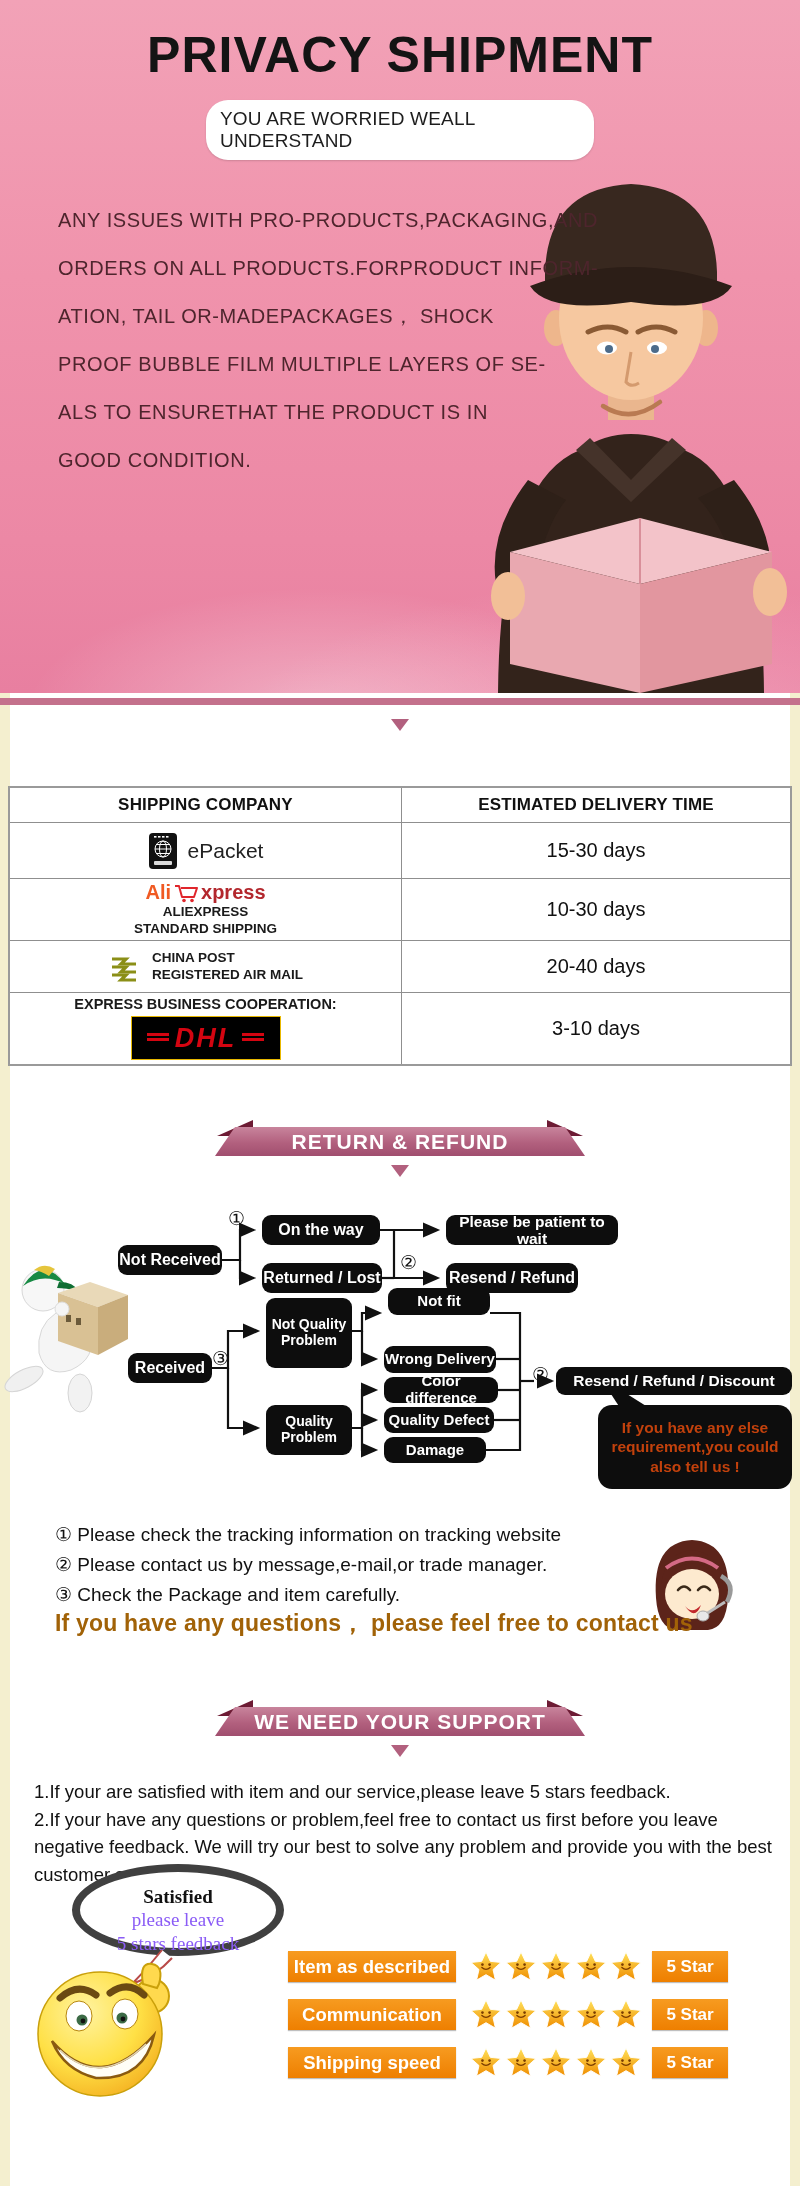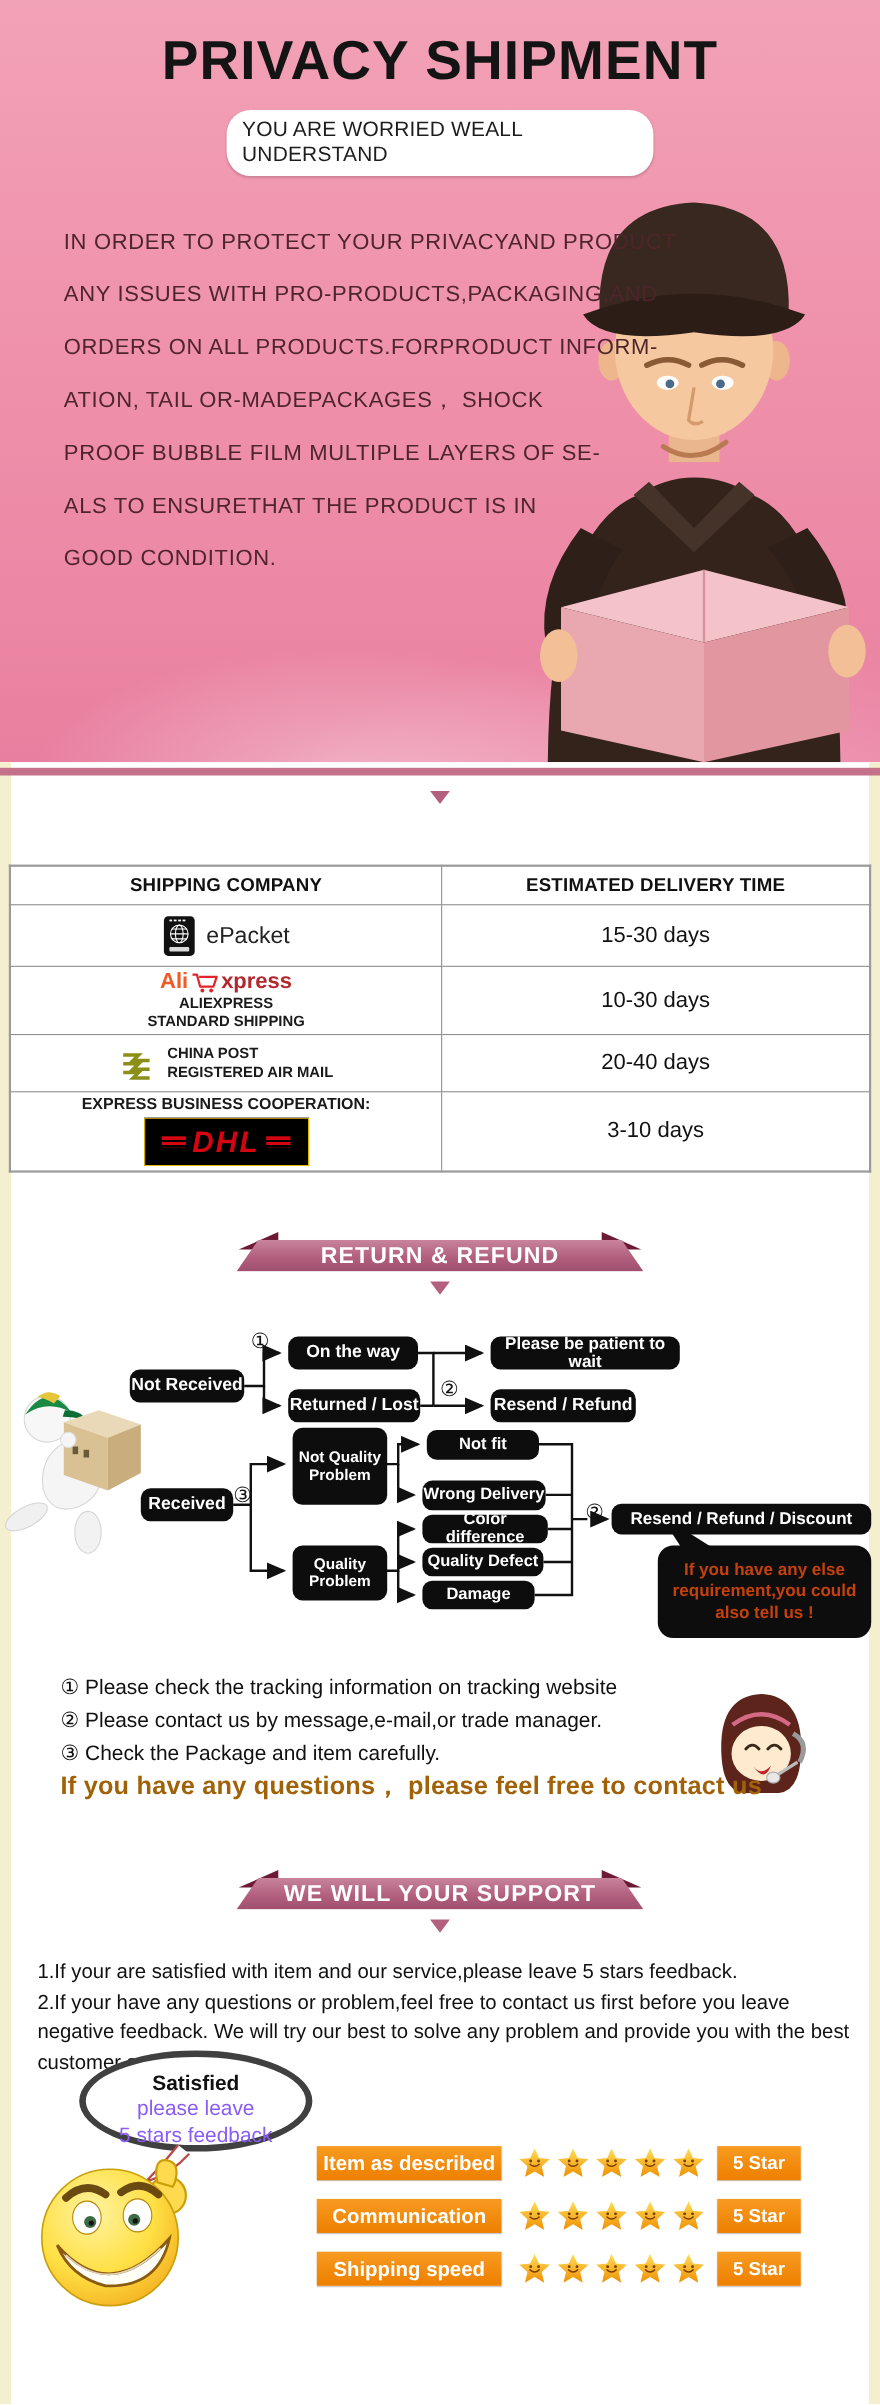--- a/index.html
+++ b/index.html
@@ -81,21 +81,21 @@
   .notes{position:absolute;top:1520px;left:55px;}
   .notes p{margin:0;height:30px;line-height:30px;font-size:19px;color:#111;}
   .service-girl{position:absolute;top:1528px;left:642px;}
   .contact-line{position:absolute;top:1608px;left:55px;font-size:23px;font-weight:bold;color:#a16207;
     letter-spacing:.2px;}
 
   
   .support-text{position:absolute;top:1778px;left:22px;width:765px;}
   .support-text p{margin:0 0 0 12px;font-size:18.5px;line-height:27.5px;color:#111;}
   .satisfied-bubble{position:absolute;top:1864px;left:72px;width:212px;height:92px;background:#fff;
-    border:6px solid #404040;border-radius:50%;text-align:center;box-sizing:border-box;padding-top:14px;}
+    border:8px solid #404040;border-radius:50%;text-align:center;box-sizing:border-box;padding-top:14px;font-family:Liberation Serif, serif;}
   .sb-l1{font-size:19px;font-weight:bold;color:#111;}
   .sb-l2,.sb-l3{font-size:19px;color:#8b5cf6;line-height:1.25;}
   .bubble-tail{position:absolute;top:1948px;left:128px;}
   .smiley{position:absolute;top:1944px;left:30px;}
 
   .ratings{position:absolute;top:1950px;left:288px;width:440px;}
   .rating-row{position:absolute;left:0;height:32px;display:flex;align-items:center;}
   .rating-label{width:168px;height:31px;line-height:31px;text-align:center;color:#fff;
     font-weight:bold;font-size:18.5px;background:linear-gradient(180deg,#f79b20,#ee7f00);
     box-shadow:0 1px 1px rgba(0,0,0,.25);}
@@ -134,21 +134,20 @@
       <path d="M58 330 Q18 382 26 434 L62 452 Q70 382 96 350 Z" fill="#2e2018"></path>
       <path d="M264 330 Q306 382 300 432 L272 450 Q260 382 228 348 Z" fill="#2e2018"></path>
       <polygon points="40,402 170,368 302,402 170,434" fill="#f3c3c9"></polygon>
       <polygon points="40,402 170,434 170,543 40,514" fill="#e9a8b0"></polygon>
       <polygon points="170,434 302,402 302,514 170,543" fill="#e2969f"></polygon>
       <line x1="170" y1="368" x2="170" y2="434" stroke="#d98f9a" stroke-width="2"></line>
       <ellipse cx="38" cy="446" rx="17" ry="24" fill="#f2bf97"></ellipse>
       <ellipse cx="300" cy="442" rx="17" ry="24" fill="#f2bf97"></ellipse>
     </svg>
   <div class="hero-par">
-        <p>IN ORDER TO PROTECT YOUR PRIVACYAND PRODUCT</p>
         <p>ANY ISSUES WITH PRO-PRODUCTS,PACKAGING,AND</p>
         <p>ORDERS ON ALL PRODUCTS.FORPRODUCT INFORM-</p>
         <p>ATION, TAIL OR-MADEPACKAGES， SHOCK</p>
         <p>PROOF BUBBLE FILM MULTIPLE LAYERS OF SE-</p>
         <p>ALS TO ENSURETHAT THE PRODUCT IS IN</p>
         <p>GOOD CONDITION.</p>
       </div>
     </div>
 
   <div class="lower-bg"></div>
@@ -298,21 +297,21 @@
     <span class="flow-mark" style="left:228px;top:2px;">①</span>
     <div class="flow-box" style="left:262px;top:10px;width:118px;height:30px;font-size:16px;">On the way</div>
     <div class="flow-box" style="left:262px;top:58px;width:120px;height:30px;font-size:16px;">Returned / Lost</div>
     <div class="flow-box" style="left:446px;top:10px;width:172px;height:30px;font-size:15.5px;">Please be patient to wait</div>
     <span class="flow-mark" style="left:400px;top:46px;">②</span>
     <div class="flow-box" style="left:446px;top:58px;width:132px;height:30px;font-size:16px;">Resend / Refund</div>
     <div class="flow-box" style="left:128px;top:148px;width:84px;height:30px;font-size:16px;">Received</div>
     <span class="flow-mark" style="left:212px;top:142px;">③</span>
     <div class="flow-box" style="left:266px;top:93px;width:82px;height:66px;font-size:14px;padding:2px;">Not Quality Problem</div>
     <div class="flow-box" style="left:266px;top:200px;width:82px;height:46px;font-size:14px;padding:2px;">Quality Problem</div>
-    <div class="flow-box" style="left:388px;top:95px;width:102px;height:27px;font-size:15px;">Not fit</div>
+    <div class="flow-box" style="left:388px;top:83px;width:102px;height:27px;font-size:15px;">Not fit</div>
     <div class="flow-box" style="left:384px;top:141px;width:112px;height:27px;font-size:15px;">Wrong Delivery</div>
     <div class="flow-box" style="left:384px;top:172px;width:114px;height:26px;font-size:15px;">Color difference</div>
     <div class="flow-box" style="left:384px;top:202px;width:110px;height:26px;font-size:15px;">Quality Defect</div>
     <div class="flow-box" style="left:384px;top:232px;width:102px;height:26px;font-size:15px;">Damage</div>
     <span class="flow-mark" style="left:532px;top:158px;">②</span>
     <div class="flow-box" style="left:556px;top:162px;width:236px;height:28px;font-size:15.5px;">Resend / Refund / Discount</div>
     <div class="flow-bubble">If you have any else requirement,you could also tell us !</div>
   </div>
 
   <div class="notes">
@@ -334,21 +333,21 @@
     <ellipse cx="61" cy="88" rx="6" ry="5" fill="#e8e8e8" stroke="#aaa"></ellipse>
   </svg>
 
   <div class="contact-line">If you have any questions， please feel free to contact us</div>
 
   <div class="ribbon-wrap" style="top:1700px;">
     <div class="ribbon">
       <div class="fold-l"></div>
       <div class="fold-r"></div>
       <div class="bar"></div>
-      <div class="bar-label">WE WILL YOUR SUPPORT</div>
+      <div class="bar-label">WE NEED YOUR SUPPORT</div>
     </div>
     <div class="banner-arrow"></div>
   </div>
 
   <div class="support-text">
     <p>1.If your are satisfied with item and our service,please leave 5 stars feedback.</p>
     <p>2.If your have any questions or problem,feel free to contact us first before you leave negative feedback. We will try our best to solve any problem and provide you with the best customer service.</p>
   </div>
 
   <div class="satisfied-bubble">

